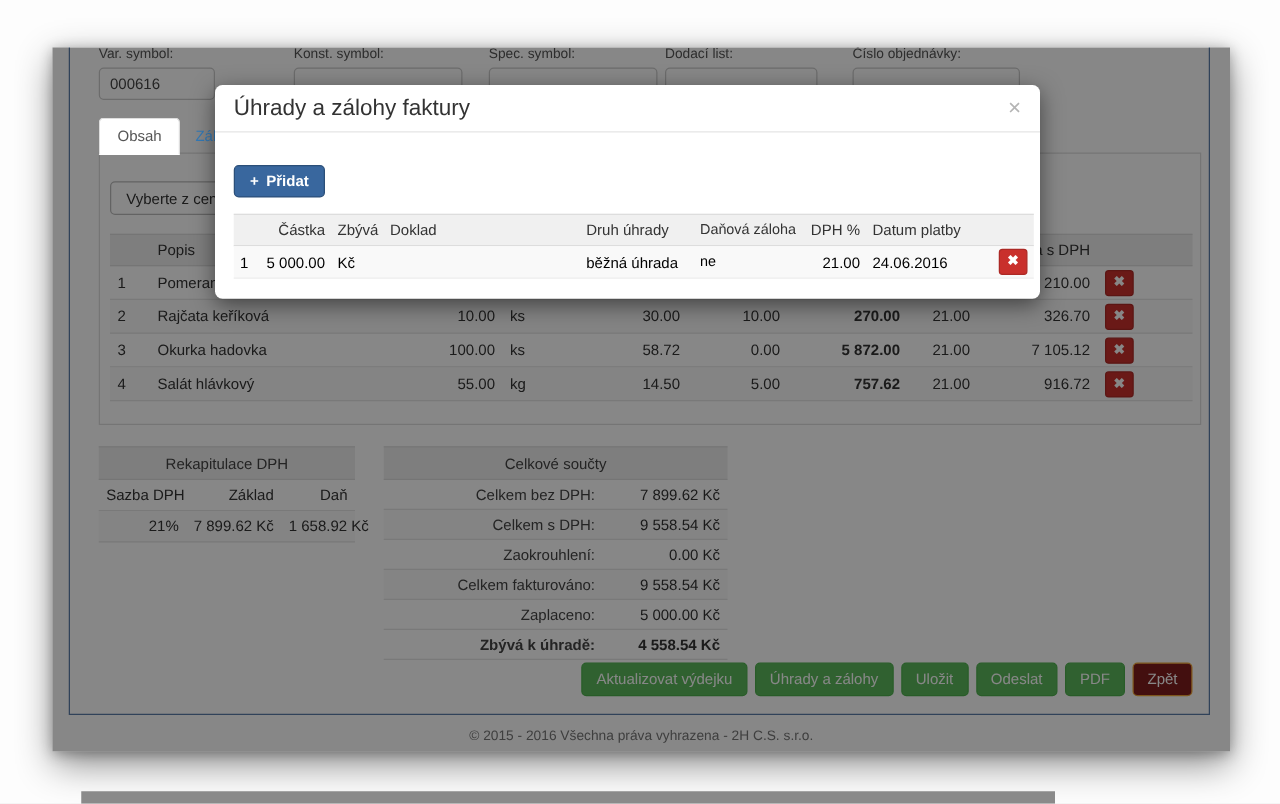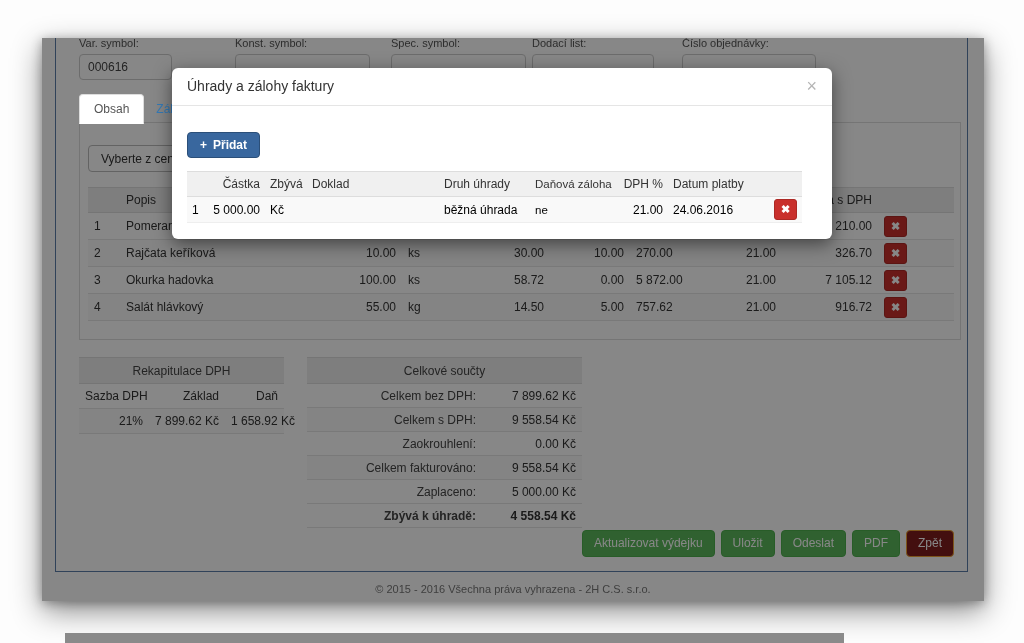--- a/index.html
+++ b/index.html
@@ -33,21 +33,21 @@
   .pane { position:absolute; left:23px; top:89px; width:882px; height:218px; border:1px solid #ddd; background:#fff; }
   .select-btn { position:absolute; left:8px; top:22px; height:27px; padding:0 12px; font-size:12px; color:#333;
                 background:#fff; border:1px solid #bbb; border-radius:4px; font-family:"Liberation Sans", sans-serif; }
 
   .itable { position:absolute; left:8px; top:64px; width:866px; font-size:12px; }
   .irow { display:flex; align-items:center; height:27px; border-bottom:1px solid #e4e4e4; }
   .irow.head { background:#eee; height:26px; border-top:1px solid #ddd; border-bottom:1px solid #ddd; color:#333; }
   .irow.odd { background:#f9f9f9; }
   .ic { padding:0 6px; white-space:nowrap; overflow:hidden; }
   .c-n{width:32px;} .c-popis{width:210px;} .c-qty{width:72px;text-align:right;} .c-unit{width:70px;}
-  .c-price{width:78px;text-align:right;} .c-disc{width:80px;text-align:right;} .c-base{width:96px;text-align:left;}
+  .c-price{width:78px;text-align:right;} .c-disc{width:80px;text-align:right;} .c-base{width:96px;text-align:right;font-weight:bold;}
   .c-dph{width:56px;text-align:right;} .c-total{width:96px;text-align:right;} .c-act{width:76px;overflow:visible;}
 
   .del-btn { width:23px; height:21px; background:#c9302c; border:1px solid #ac2925; border-radius:3px; color:#fff;
              font-size:11px; font-weight:bold; line-height:19px; text-align:center; cursor:pointer; }
 
   
   .rekap { position:absolute; left:23px; top:324px; width:205px; font-size:12px; }
   .rekap .hd { background:#eee; border-top:1px solid #ddd; border-bottom:1px solid #ddd; height:27px; line-height:27px; text-align:center; color:#444; }
   .rekap .cols, .rekap .vals { display:flex; height:25px; align-items:center; border-bottom:1px solid #e4e4e4; }
   .rekap .vals { background:#f9f9f9; }
@@ -68,23 +68,23 @@
          font-family:"Liberation Sans", sans-serif; border:1px solid transparent; line-height:25px; white-space:nowrap; }
   .btn.green { background:#5cb85c; border-color:#4cae4c;text-align:right; }
   .btn.orange { background:#7f1d1d; border-color:#eea236; }
 
   .footer { position:absolute; left:0; right:0; top:545px; text-align:center; font-size:11px; color:#777; }
 
   
   .modal { position:absolute; left:172px; top:68px; width:660px; min-height:170px; background:#fff; border-radius:6px;
            box-shadow:0 5px 18px rgba(0,0,0,0.5); z-index:10; }
   .m-head { position:relative; padding:9px 15px; border-bottom:1px solid #e5e5e5; }
-  .m-title { font-size:14px; color:#333; line-height:19px; }
+  .m-title { font-size:18px; color:#333; line-height:19px; }
   .m-close { position:absolute; right:15px; top:9px; font-size:18px; color:#b5b5b5; cursor:pointer; line-height:18px; }
-  .m-body { padding:0 30px 16px 15px; }
+  .m-body { padding:0 5px 16px 15px; }
   .add-btn { margin-top:26px; height:26px; padding:0 12px; background:#39679e; border:1px solid #2b4f79; border-radius:4px;
              color:#fff; font-size:12px; font-weight:bold; cursor:pointer; font-family:"Liberation Sans", sans-serif; }
   .add-btn .plus { margin-right:6px; font-weight:bold; }
 
   .mtable { margin-top:13px; font-size:12px; }
   .mrow { display:flex; align-items:center; height:26px; }
   .mrow.head { background:#f0f0f0; border-top:1px solid #ddd; border-bottom:1px solid #ddd; color:#333; }
   .mrow.data { background:#f9f9f9; border-bottom:1px solid #eee; }
   .mc { padding:0 5px; white-space:nowrap; overflow:visible; }
   .m-n{width:18px;} .m-amount{width:60px;text-align:right;} .m-curr{width:42px;} .m-doklad{flex:1;}
@@ -246,20 +246,21 @@
             <div class="val">5 000.00 Kč</div>
           </div>
           <div class="srow bold">
             <div class="lbl">Zbývá k úhradě:</div>
             <div class="val">4 558.54 Kč</div>
           </div>
         </div>
 
         <div class="actions">
           <button class="btn green">Aktualizovat výdejku</button>
+          <button class="btn green">Úhrady a zálohy</button>
           <button class="btn green">Uložit</button>
           <button class="btn green">Odeslat</button>
           <button class="btn green">PDF</button>
           <button class="btn orange">Zpět</button>
         </div>
       </div>
 
       <div class="footer">© 2015 - 2016 Všechna práva vyhrazena - 2H C.S. s.r.o.</div>
     </div>
 

